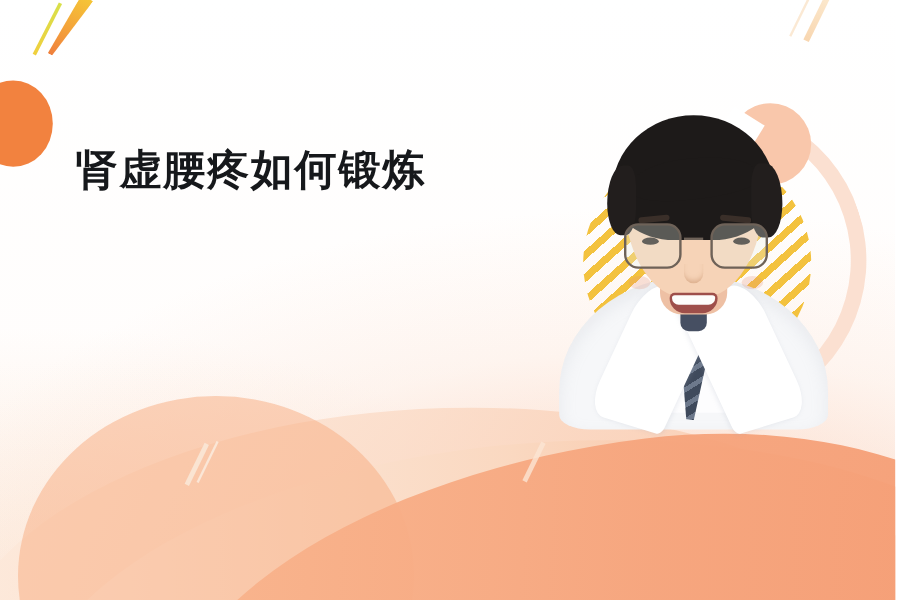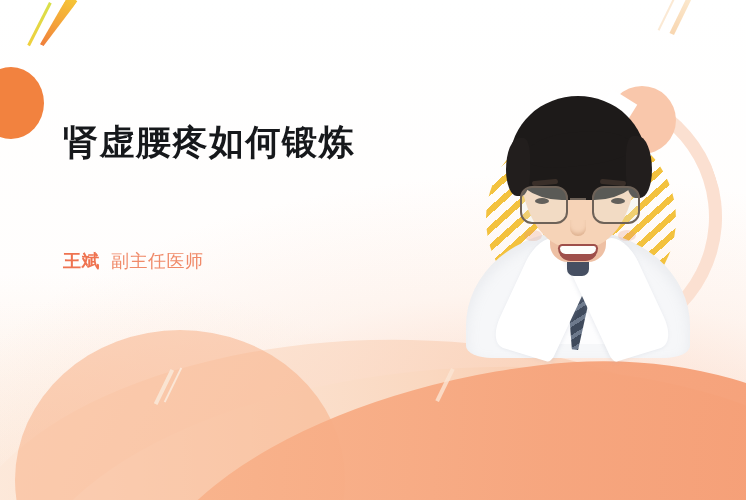--- a/index.html
+++ b/index.html
@@ -528,18 +528,15 @@
       <div class="nose"></div>
       <div class="mouth">
         <div class="teeth"></div>
       </div>
     </div>
   </div>
 
   <div class="title">肾虚腰疼如何锻炼</div>
 
   <div class="credit">
-    <div class="credit-line-1">
-      <span class="doctor-name">王斌</span><span class="doctor-title">副主任医师</span>
-    </div>
   </div>
 
 </div>
 
 </body></html>

